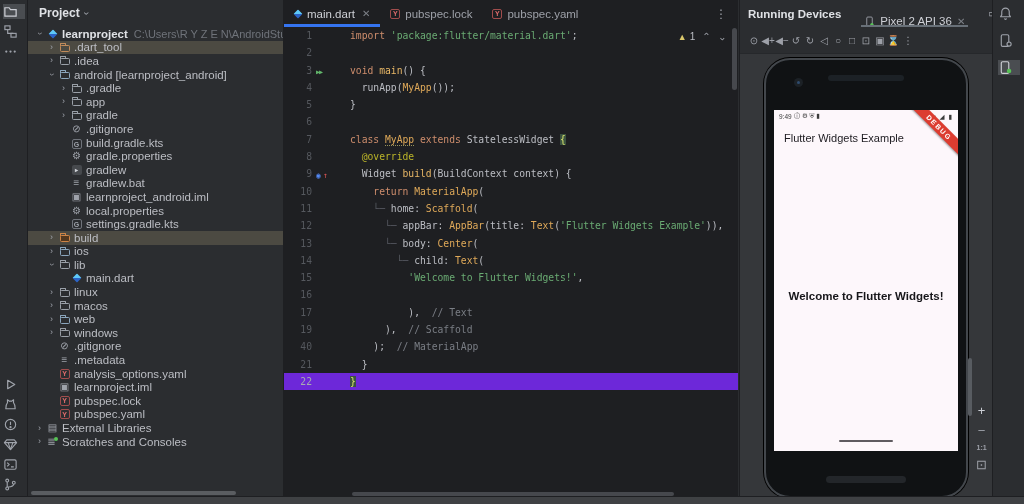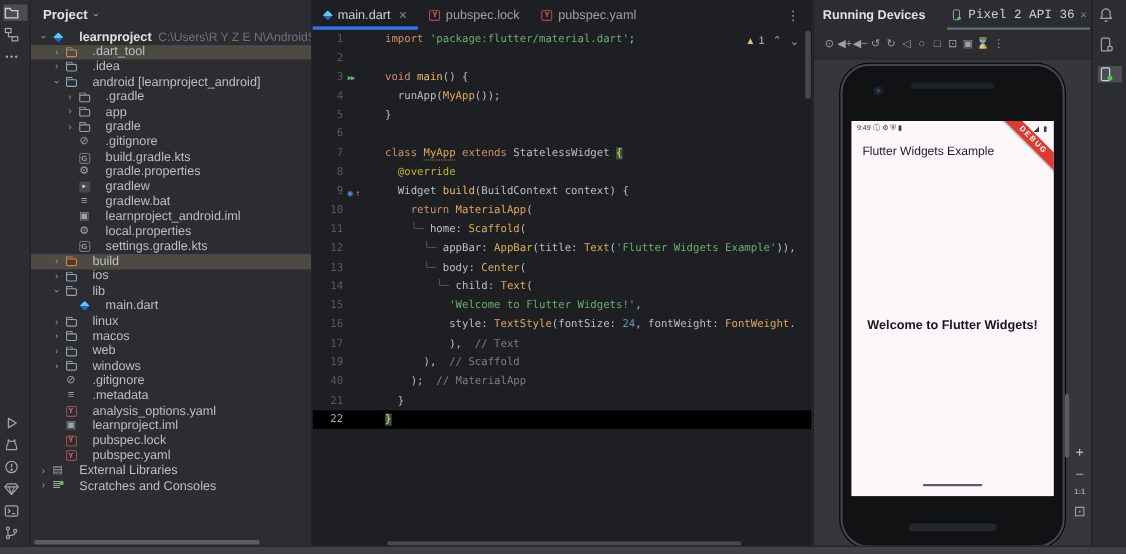--- a/index.html
+++ b/index.html
@@ -20,21 +20,21 @@
              font-size:12px;font-weight:bold;gap:5px;}
   .pj-header .chev{color:#9fa3ab;font-size:10px;display:inline-block;transform:rotate(90deg);font-weight:normal;}
   .tree{position:absolute;top:27px;left:0;right:0;bottom:8px;overflow:hidden;font-size:11.5px;color:#bcbec4;}
   .trow{height:13.6px;display:flex;align-items:center;white-space:nowrap;overflow:hidden;}
   .trow.sel{background:#4c4a42;}
   .trow.b0 .tlab{font-weight:bold;color:#dfe1e5;}
   .tch{width:11px;flex:none;text-align:center;color:#9fa3ab;font-size:9px;line-height:1;}
   .tch .x{display:inline-block;}
   .tch .x.exp{transform:rotate(90deg);}
   .tic{width:15px;flex:none;display:flex;justify-content:center;align-items:center;}
-  .tlab{margin-left:12px;}
+  .tlab{margin-left:2px;}
   .thint{color:#6f737a;margin-left:6px;font-size:11px;}
   
   .f{width:10px;height:7px;border:1px solid #9aa0a8;border-radius:1.5px;position:relative;margin-top:2px;box-sizing:border-box;}
   .f::before{content:"";position:absolute;top:-3px;left:-1px;width:4px;height:2px;border:1px solid #9aa0a8;
              border-bottom:none;border-radius:1px 1px 0 0;}
   .f.or,.f.or::before{border-color:#c28b5a;}
   .f.bd{border-color:#cf8445;background:#53381f;}
   .f.bd::before{border-color:#cf8445;}
   .f.bl,.f.bl::before{border-color:#8ba6bd;}
   .ic-flutter{width:8px;height:8px;background:linear-gradient(135deg,#5ec8f8 0 55%,#2b63c6 55%);
@@ -53,21 +53,21 @@
   .editor{position:absolute;left:284px;top:0;width:454px;bottom:7px;background:#1e1f22;overflow:hidden;}
   .tabs{height:27px;display:flex;align-items:stretch;position:relative;}
   .tab{display:flex;align-items:center;gap:5px;padding:0 10px;font-size:11.5px;color:#9da0a8;position:relative;}
   .tab.active{color:#ced0d6;}
   .tab.active::after{content:"";position:absolute;left:0;right:0;bottom:0;height:3px;background:#3574f0;}
   .tab .close{color:#7d8188;font-size:10px;margin-left:2px;}
   .tabs-kebab{margin-left:auto;color:#9da0a8;padding:0 11px;display:flex;align-items:center;font-size:12px;}
   .codearea{position:absolute;top:27px;left:0;right:0;bottom:5px;font-family:"DejaVu Sans Mono",monospace;
             font-size:9.7px;line-height:17.3px;overflow:hidden;}
   .cl{display:flex;height:17.3px;white-space:pre;}
-  .cl.cur{background:#000000;}
+  .cl.cur{background:#6d28d9;}
   .ln{width:28px;text-align:right;color:#55585e;flex:none;}
   .cl.cur .ln{color:#a7aab1;}
   .gt{width:22px;flex:none;position:relative;}
   .g-run::before{content:"▸▸";color:#63b76c;letter-spacing:-3px;font-size:10px;position:absolute;left:3px;top:1px;}
   .g-ovr::before{content:"◉";color:#548af7;font-size:8px;position:absolute;left:4px;top:2px;}
   .g-ovr::after{content:"↑";color:#e05555;font-size:8px;position:absolute;left:11px;top:2px;}
   .ct{padding-left:16px;}
   .tk-k{color:#cf8e6d;} .tk-p{color:#bcbec4;} .tk-s{color:#6aab73;} .tk-c{color:#dfa959;}
   .tk-f{color:#e8b766;} .tk-n{color:#6897bb;} .tk-m{color:#7a7e85;} .tk-a{color:#bbb529;}
   .tk-g{color:#585b63;} .tk-b{background:#3b5240;color:#d6e26b;}
@@ -75,22 +75,22 @@
   .analysis{position:absolute;top:31px;right:12px;font-size:10px;color:#9da0a8;display:flex;gap:7px;align-items:center;}
   .analysis .warn{color:#d9c76b;font-size:9px;}
   .analysis .cnt{margin-left:-4px;color:#bcbec4;}
   .vscroll{position:absolute;right:1px;top:28px;width:5px;height:62px;background:#46484d;border-radius:3px;}
   .hscroll-ed{position:absolute;left:68px;bottom:1px;width:322px;height:4px;background:#46484d;border-radius:2px;}
   
   .devices{position:absolute;left:739px;top:0;width:253px;bottom:7px;background:#35373a;
            border-left:1px solid #1e1f22;overflow:hidden;}
   .dev-h1{height:27px;background:#2b2d30;display:flex;align-items:center;padding:0 8px;gap:20px;}
   .dev-title{font-size:11.5px;font-weight:bold;color:#dfe1e5;white-space:nowrap;}
-  .dev-tab{display:flex;align-items:center;gap:5px;font-size:11.5px;color:#ced0d6;height:100%;
-           position:relative;padding:0 3px;white-space:nowrap;font-family:Liberation Mono, monospace;}
+  .dev-tab{display:flex;align-items:flex-end;gap:5px;font-size:11.5px;color:#ced0d6;height:100%;
+           position:relative;padding:0 3px;white-space:nowrap;}
   .dev-tab::after{content:"";position:absolute;bottom:0;left:0;right:0;height:2px;background:#687078;}
   .dev-tab .close{color:#7d8188;font-size:10px;}
   .dev-hic{color:#9da0a8;font-size:11px;margin-left:2px;}
   .dev-hic.first{margin-left:auto;}
   .dev-h2{height:26px;background:#2b2d30;border-bottom:1px solid #26282b;display:flex;align-items:center;
           padding-left:7px;}
   .dtb{width:14px;text-align:center;color:#9da0a8;font-size:10px;flex:none;}
   
   .phone{position:absolute;left:24px;top:58px;width:204px;height:440px;background:#101214;
          border-radius:26px;border:2px solid #43474c;box-sizing:border-box;box-shadow:0 0 0 1px #000;}
@@ -439,21 +439,21 @@
         <div class="cl"><span class="ln">6</span><span class="gt"></span><span class="ct"></span></div>
         <div class="cl"><span class="ln">7</span><span class="gt"></span><span class="ct"><span class="tk-k">class</span><span class="tk-p"> </span><span class="tk-c tk-u">MyApp</span><span class="tk-p"> </span><span class="tk-k">extends</span><span class="tk-p"> StatelessWidget </span><span class="tk-b">{</span></span></div>
         <div class="cl"><span class="ln">8</span><span class="gt"></span><span class="ct"><span class="tk-p">  </span><span class="tk-a">@override</span></span></div>
         <div class="cl"><span class="ln">9</span><span class="gt g-ovr"></span><span class="ct"><span class="tk-p">  Widget </span><span class="tk-f">build</span><span class="tk-p">(BuildContext context) {</span></span></div>
         <div class="cl"><span class="ln">10</span><span class="gt"></span><span class="ct"><span class="tk-p">    </span><span class="tk-k">return</span><span class="tk-p"> </span><span class="tk-c">MaterialApp</span><span class="tk-p">(</span></span></div>
         <div class="cl"><span class="ln">11</span><span class="gt"></span><span class="ct"><span class="tk-p">    </span><span class="tk-g">└─ </span><span class="tk-p">home: </span><span class="tk-c">Scaffold</span><span class="tk-p">(</span></span></div>
         <div class="cl"><span class="ln">12</span><span class="gt"></span><span class="ct"><span class="tk-p">      </span><span class="tk-g">└─ </span><span class="tk-p">appBar: </span><span class="tk-c">AppBar</span><span class="tk-p">(title: </span><span class="tk-c">Text</span><span class="tk-p">(</span><span class="tk-s">'Flutter Widgets Example'</span><span class="tk-p">)),</span></span></div>
         <div class="cl"><span class="ln">13</span><span class="gt"></span><span class="ct"><span class="tk-p">      </span><span class="tk-g">└─ </span><span class="tk-p">body: </span><span class="tk-c">Center</span><span class="tk-p">(</span></span></div>
         <div class="cl"><span class="ln">14</span><span class="gt"></span><span class="ct"><span class="tk-p">        </span><span class="tk-g">└─ </span><span class="tk-p">child: </span><span class="tk-c">Text</span><span class="tk-p">(</span></span></div>
         <div class="cl"><span class="ln">15</span><span class="gt"></span><span class="ct"><span class="tk-p">          </span><span class="tk-s">'Welcome to Flutter Widgets!'</span><span class="tk-p">,</span></span></div>
-        <div class="cl"><span class="ln">16</span><span class="gt"></span><span class="ct"><span class="tk-p">          style: </span><span class="tk-c">TextStyle</span><span class="tk-p">(fontSize: </span><span class="tk-n">24</span><span class="tk-p">, fontWeight: </span><span class="tk-c">FontWeight</span><span class="tk-p">.</span></span></div>
+        <div class="cl"><span class="ln">16</span><span class="gt"></span></div>
         <div class="cl"><span class="ln">17</span><span class="gt"></span><span class="ct"><span class="tk-p">          ),  </span><span class="tk-m">// Text</span></span></div>
         <div class="cl"><span class="ln">19</span><span class="gt"></span><span class="ct"><span class="tk-p">      ),  </span><span class="tk-m">// Scaffold</span></span></div>
         <div class="cl"><span class="ln">40</span><span class="gt"></span><span class="ct"><span class="tk-p">    );  </span><span class="tk-m">// MaterialApp</span></span></div>
         <div class="cl"><span class="ln">21</span><span class="gt"></span><span class="ct"><span class="tk-p">  }</span></span></div>
         <div class="cl cur"><span class="ln">22</span><span class="gt"></span><span class="ct"><span class="tk-b">}</span></span></div>
       </div>
     <div class="analysis">
       <span class="warn">▲</span>
         <span class="cnt">1</span>
       <span>⌃</span>

